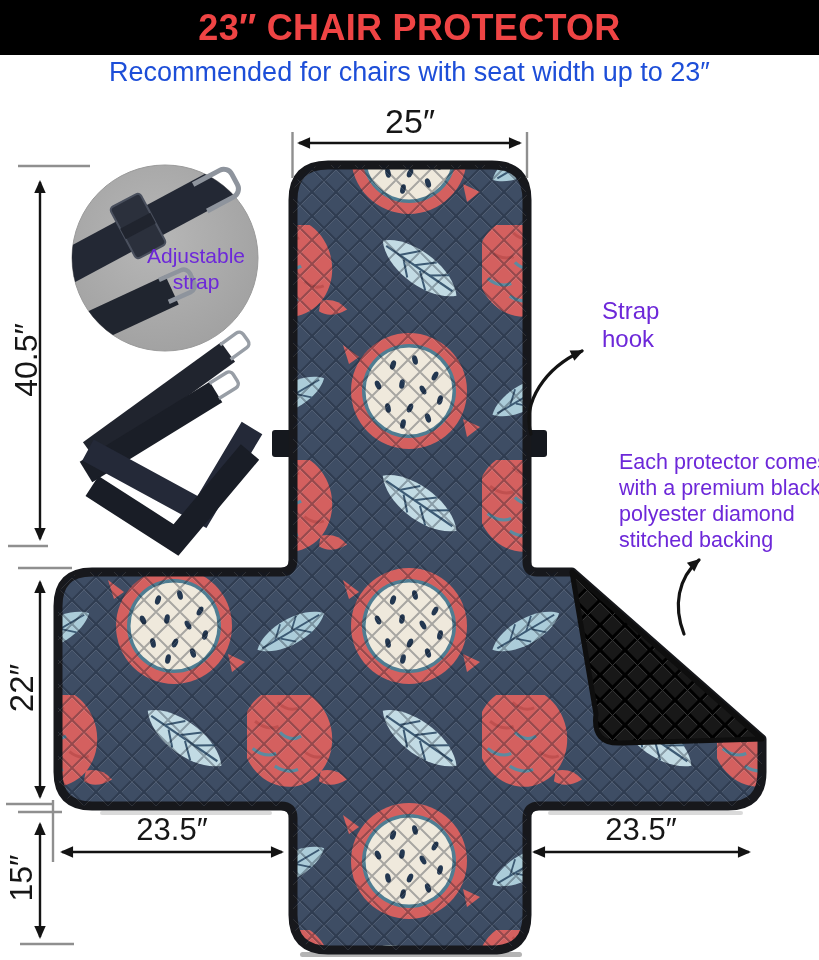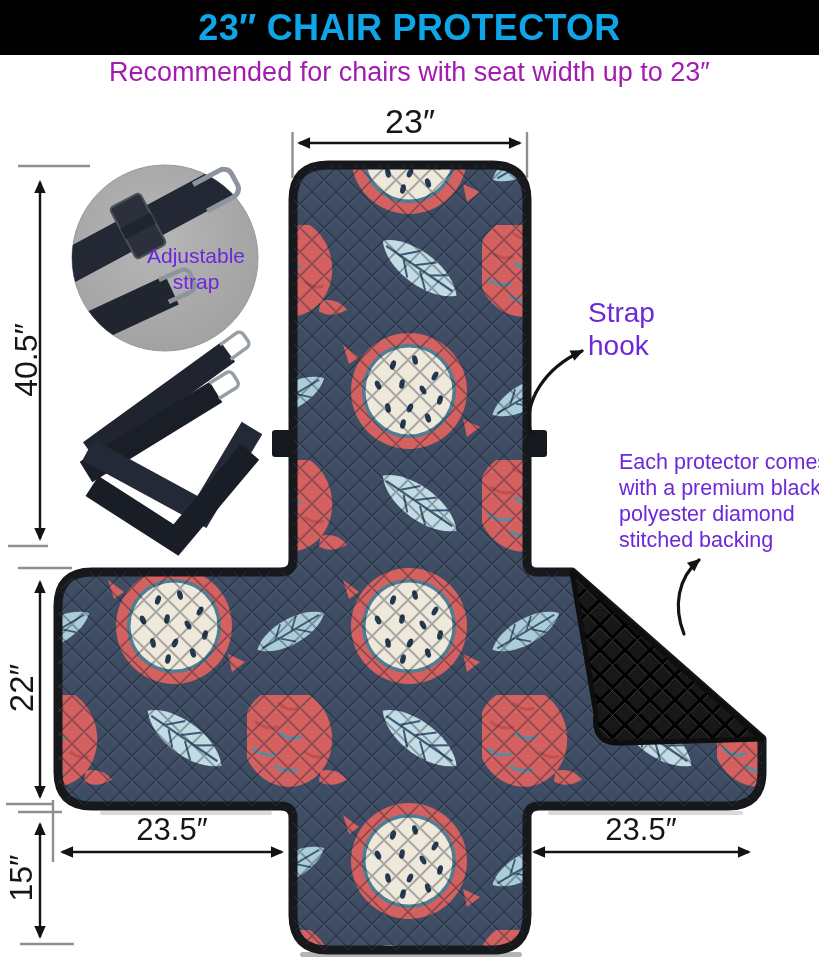--- a/index.html
+++ b/index.html
@@ -1,27 +1,27 @@
 <!DOCTYPE html>
 <html><head>
 <meta charset="utf-8">
 <style>
   html,body{margin:0;padding:0;background:#ffffff;}
   .canvas{position:relative;width:819px;height:960px;background:#fff;overflow:hidden;
           font-family:"Liberation Sans","DejaVu Sans",sans-serif;}
   .title-bar{position:absolute;left:0;top:0;width:819px;height:55px;background:#000;}
-  .title-bar h1{margin:0;line-height:55px;text-align:center;color:#0ea5e9;font-size:36px;
+  .title-bar h1{margin:0;line-height:55px;text-align:center;color:#ef4444;font-size:36px;
                 font-weight:700;letter-spacing:.3px;}
   .subtitle{position:absolute;left:0;top:57px;width:819px;text-align:center;
-            font-size:27px;color:#a21caf;}
+            font-size:27px;color:#1d4ed8;}
   .gfx{position:absolute;left:0;top:0;}
   .dim{position:absolute;color:#161616;font-size:32px;white-space:nowrap;text-align:center;}
   .dim.rot{transform:rotate(-90deg);}
   .note{position:absolute;color:#6d28d9;}
-  .note-strap-hook{left:588px;top:297px;width:84px;font-size:28px;line-height:1.17;}
+  .note-strap-hook{left:602px;top:297px;width:84px;font-size:24px;line-height:1.17;}
   .note-backing{left:592px;top:449px;width:215px;font-size:21.5px;line-height:1.21;margin-left:27px;}
   .note-adjustable{left:139px;top:243px;width:114px;font-size:21px;line-height:1.22;text-align:center;}
 </style>
 </head>
 <body>
 
 <div class="canvas">
 
   <svg class="gfx" width="819" height="960" viewBox="0 0 819 960">
     <defs>
@@ -174,21 +174,21 @@
       </g>
     </g>
   </svg>
 
   <div class="title-bar">
     <h1>23″ CHAIR PROTECTOR</h1>
   </div>
 
   <div class="subtitle">Recommended for chairs with seat width up to 23″</div>
 
-  <div class="dim" style="left:335px;top:102px;width:150px;font-size:34px;">23″</div>
+  <div class="dim" style="left:335px;top:102px;width:150px;font-size:34px;">25″</div>
 
   <div class="dim rot" style="left:-34px;top:341px;width:120px;height:38px;line-height:38px;">40.5″</div>
 
   <div class="dim rot" style="left:-38px;top:669px;width:120px;height:38px;line-height:38px;font-size:33px;">22″</div>
 
   <div class="dim rot" style="left:-39px;top:859px;width:120px;height:38px;line-height:38px;">15″</div>
 
   <div class="dim" style="left:97px;top:812px;width:150px;font-size:31px;">23.5″</div>
 
   <div class="dim" style="left:566px;top:812px;width:150px;font-size:31px;">23.5″</div>

